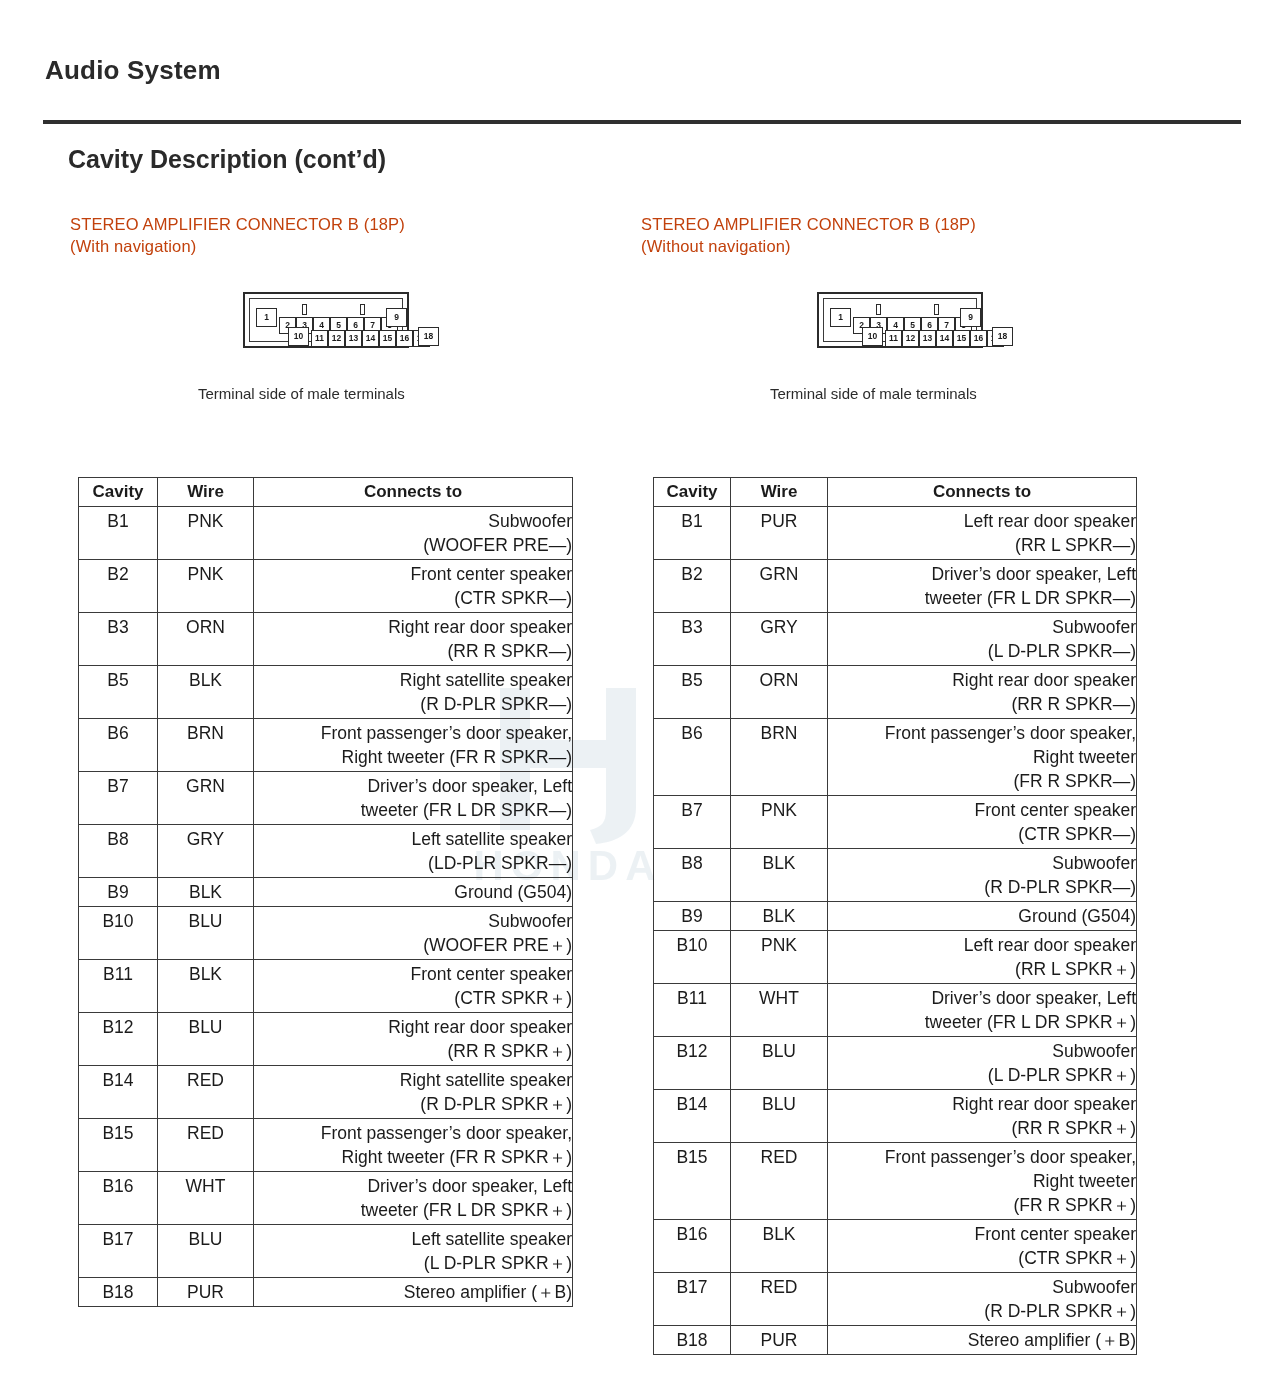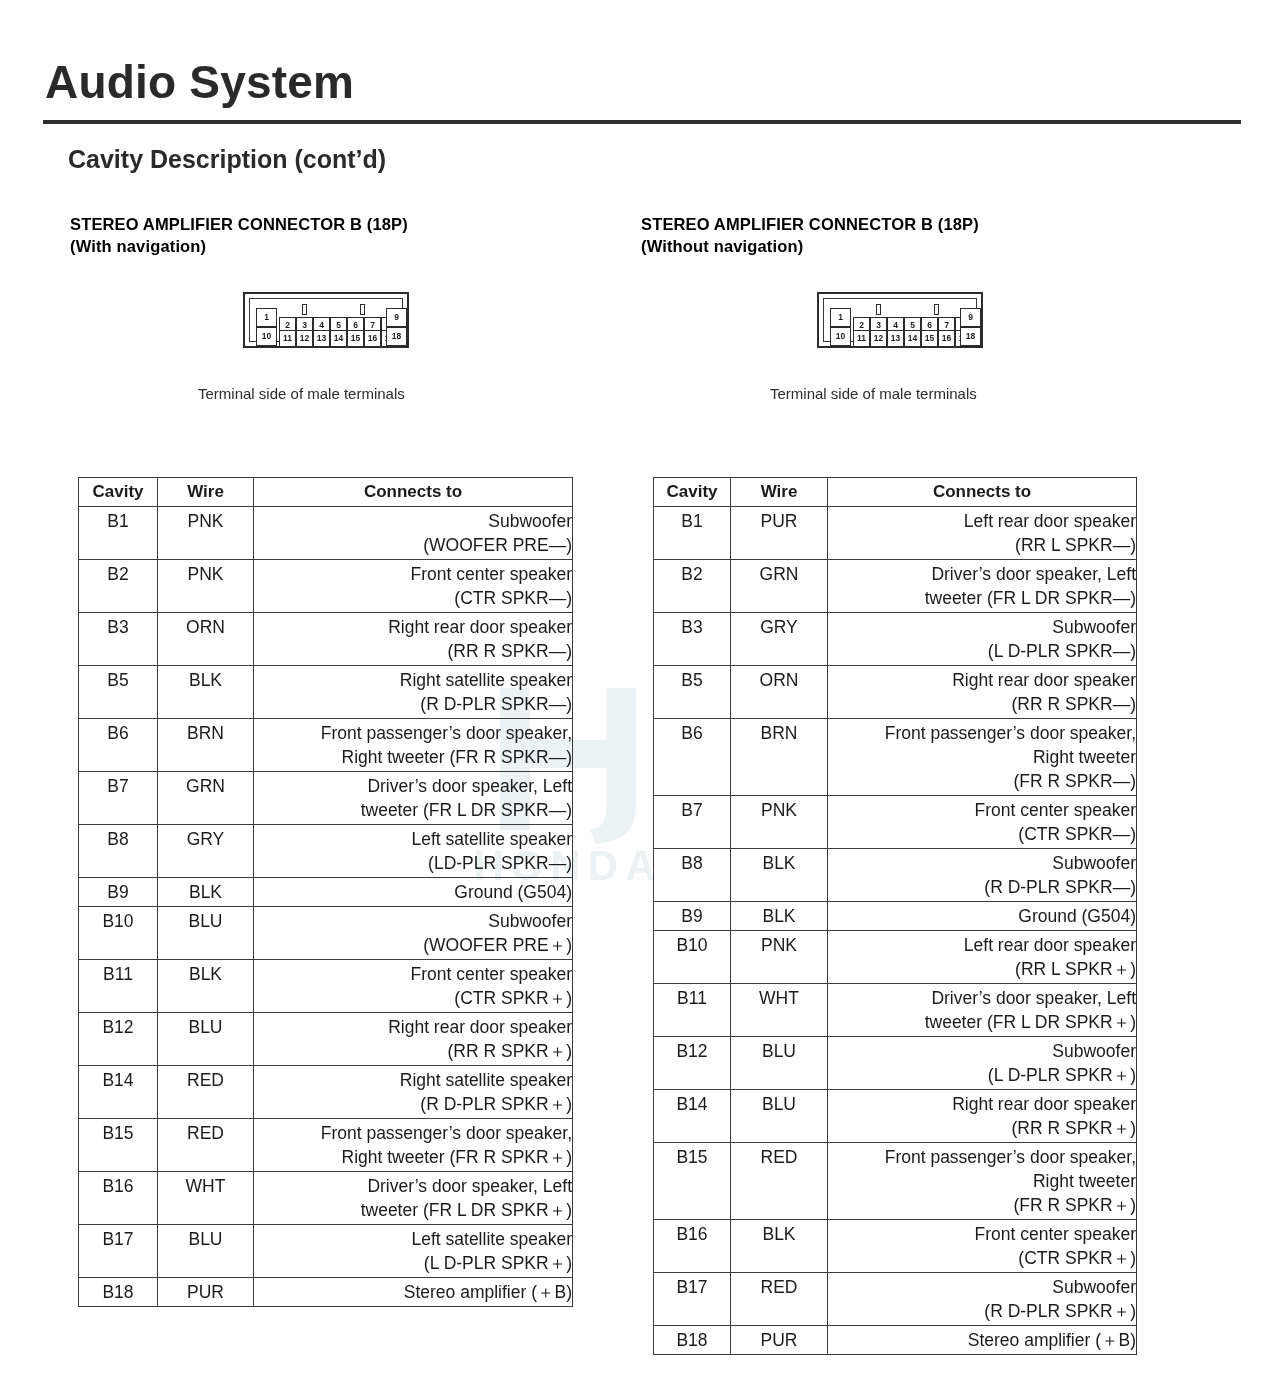--- a/index.html
+++ b/index.html
@@ -14,21 +14,21 @@
     font-family: "Liberation Sans", sans-serif;
     color: #1b1b1b;
     overflow: hidden;
   }
 
   
   .page-title {
     position: absolute;
     left: 45px;
     top: 55px;
-    font-size: 46px;
+    font-size: 26px;
     font-weight: bold;
     letter-spacing: 0.2px;
     color: #2a2a2a;
   }
   .header-rule {
     position: absolute;
     left: 43px;
     top: 120px;
     width: 1198px;
     height: 4px;
@@ -50,24 +50,24 @@
     width: 600px;
     height: 1392px;
   }
   .col-left  { left: 0px; }
   .col-right { left: 575px; }
 
   .conn-heading {
     position: absolute;
     top: 213px;
     font-size: 16.5px;
-    font-weight: bold;
+    font-weight: normal;
     line-height: 22px;
     letter-spacing: 0.15px;
-    color: #000000;
+    color: #c2410c;
     white-space: pre-line;
   }
   .col-left  .conn-heading { left: 70px; }
   .col-right .conn-heading { left: 66px; }
 
   .conn-caption {
     position: absolute;
     top: 385px;
     font-size: 15px;
     color: #2b2b2b;
@@ -114,21 +114,21 @@
     line-height: 1;
     display: flex;
     align-items: center;
     justify-content: center;
     color: #1b1b1b;
     font-weight: 600;
   }
   .pin.tall  { height: 38px; top: 3px; width: 21px; }
   .pin.small { height: 17px; width: 17px; }
   .pin.row-top    { top: 12px; }
-  .pin.row-bottom { top: 25px; }
+  .pin.row-bottom { top: 25px; margin-left: 32px; }
   .pin.tall.row-bottom { top: 22px; height: 19px; }
   .pin.tall.row-top    { top: 3px; height: 19px; }
   .tab {
     position: absolute;
     top: -1px;
     width: 5px;
     height: 11px;
     border: 1.4px solid #2b2b2b;
     box-sizing: border-box;
     background: #fff;

